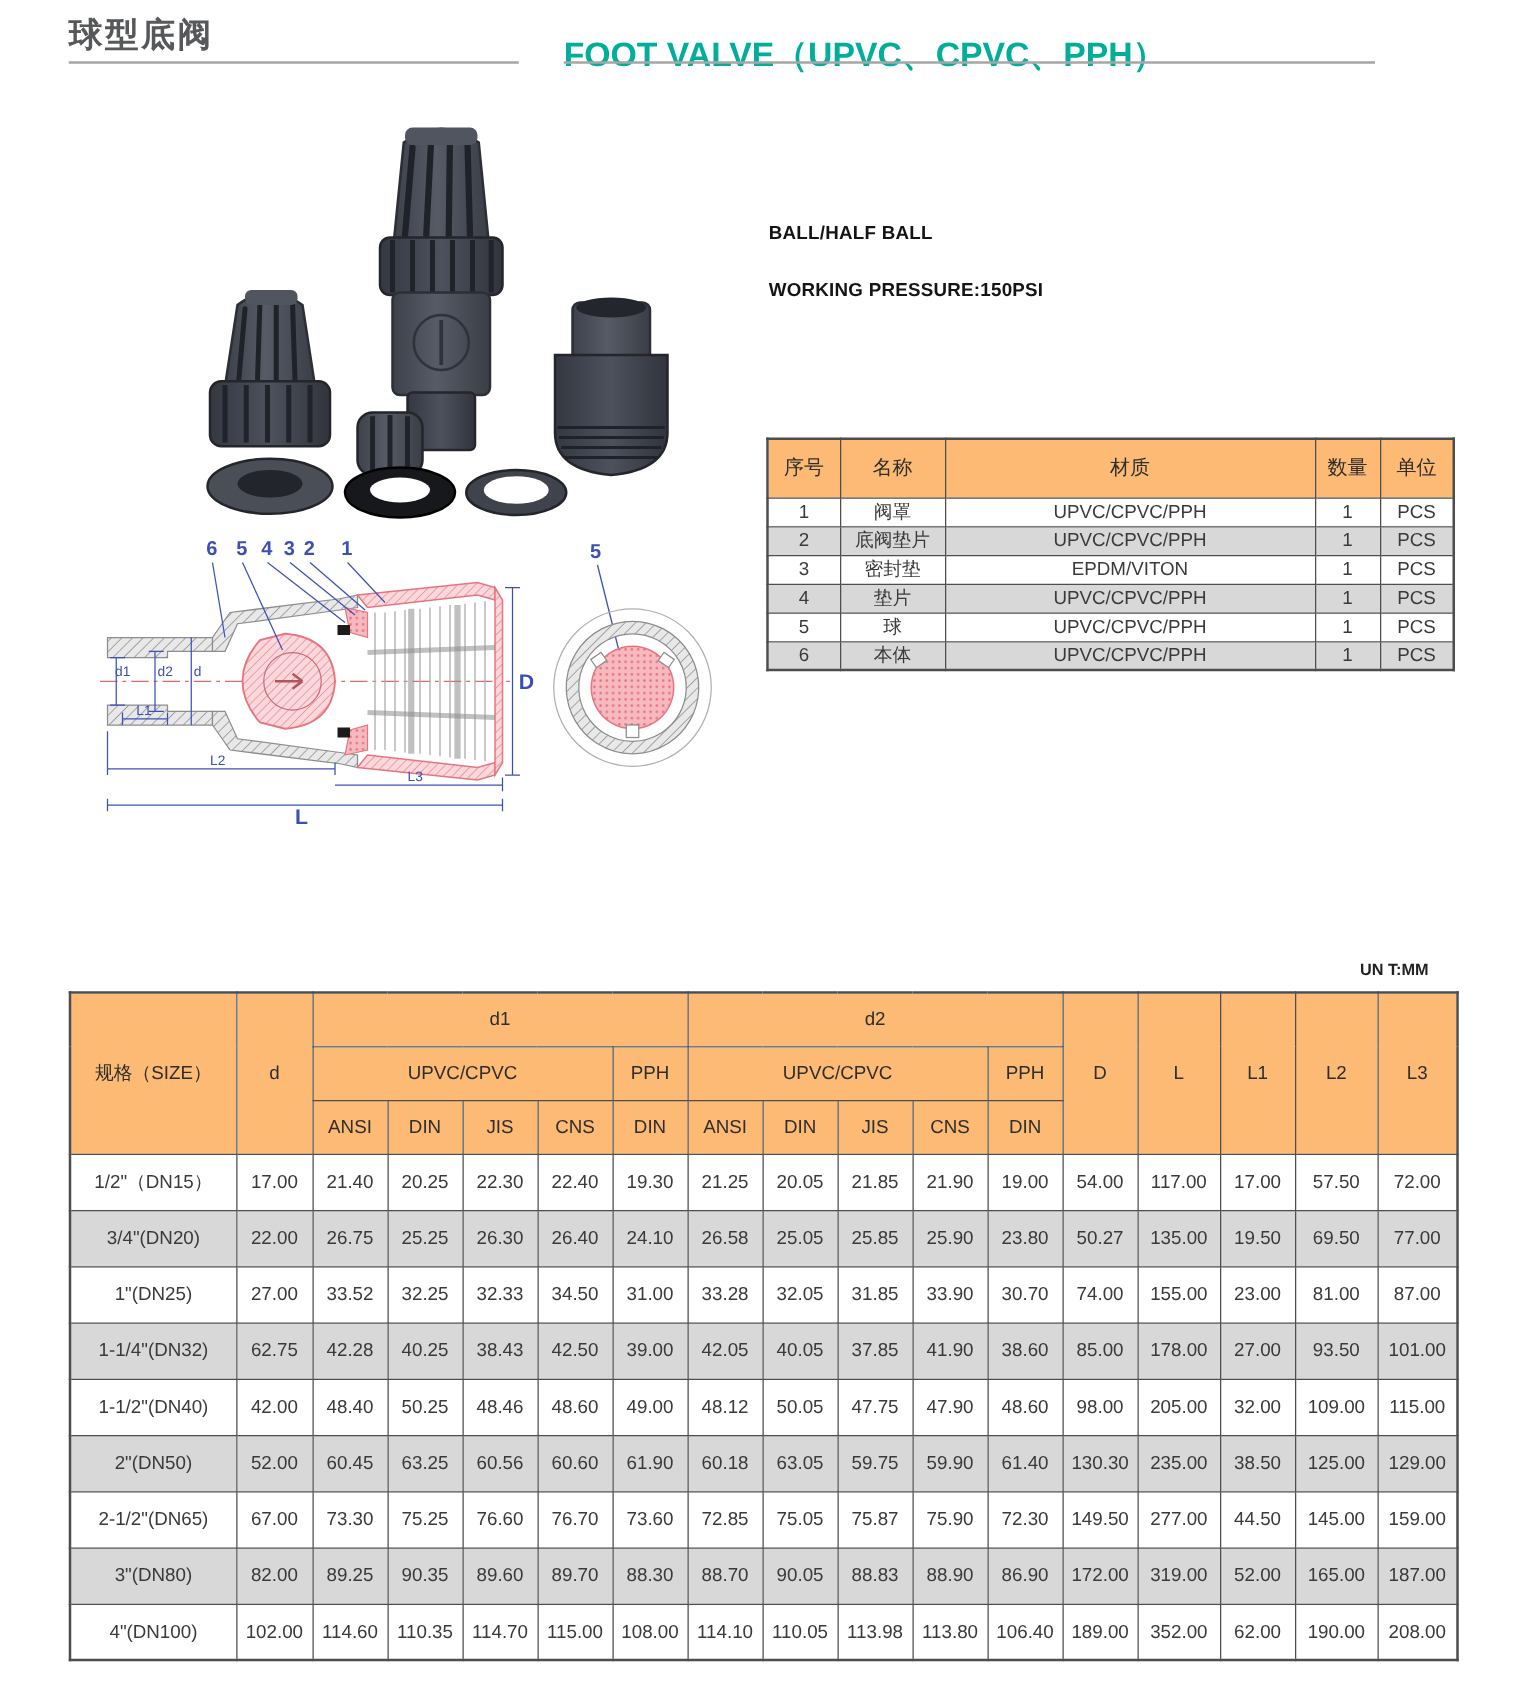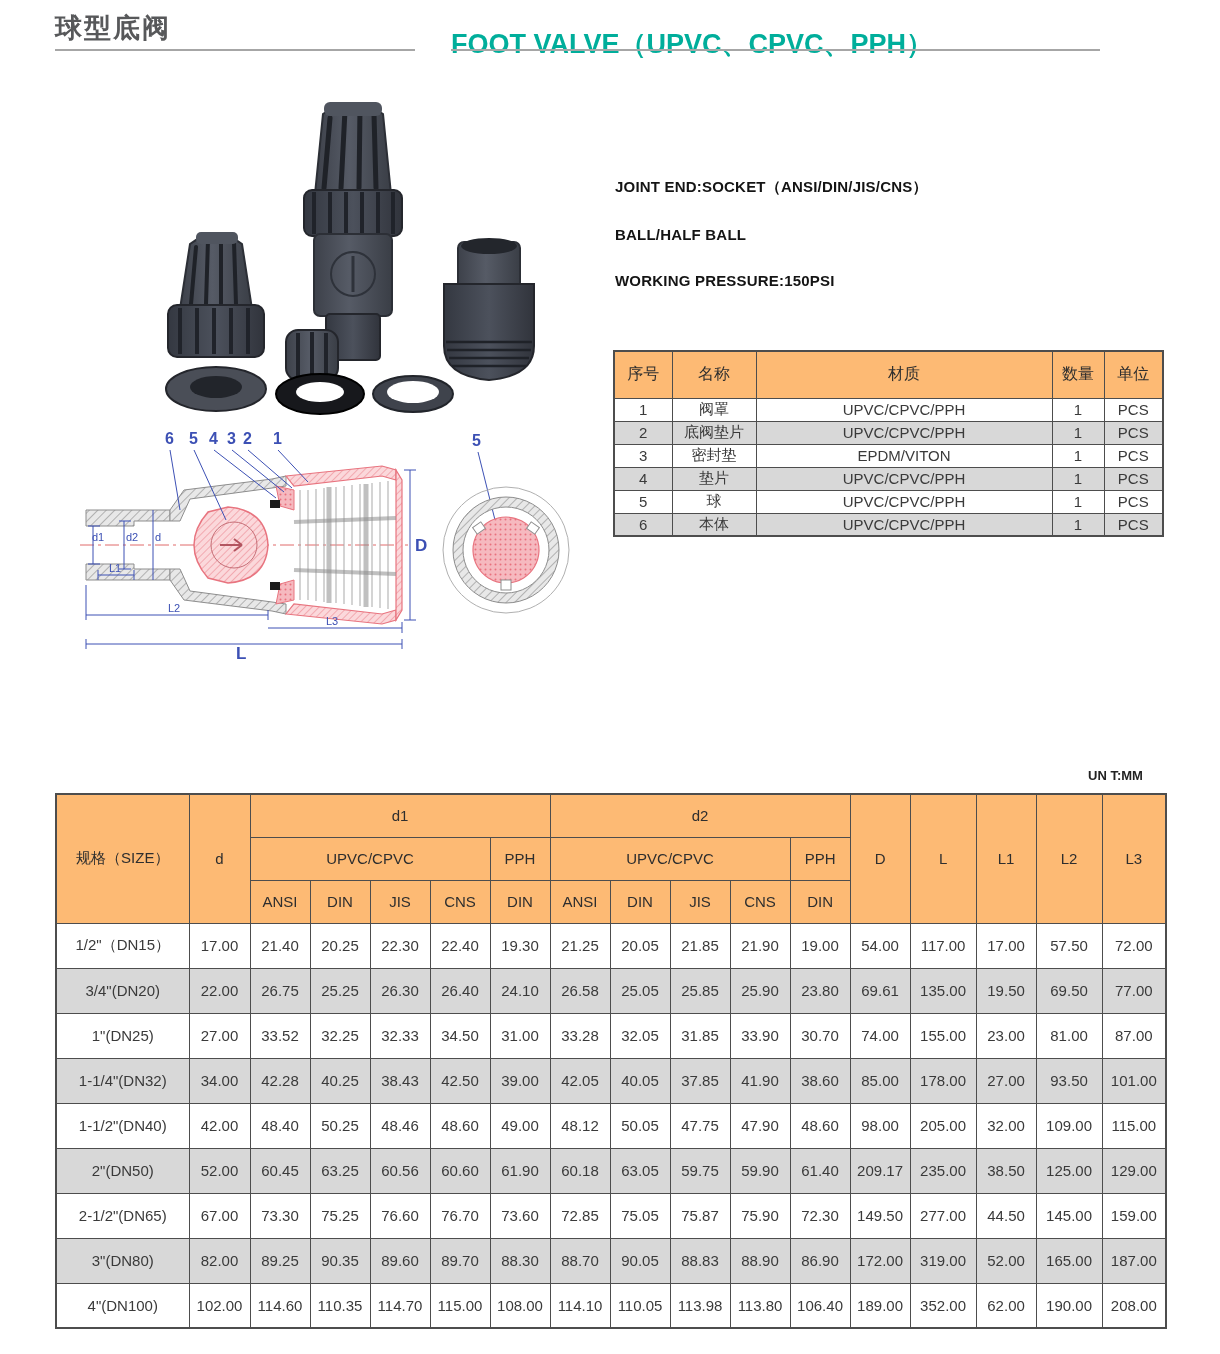--- a/index.html
+++ b/index.html
@@ -265,21 +265,20 @@
       <path d="M448,75 a53,53 0 1,0 0.001,0 Z M448,85 a43,43 0 1,1 -0.001,0 Z" fill="url(#hatchG)" fill-rule="evenodd" stroke="#8d8d8d" stroke-width="1"></path>
       <path d="M448,95 a33,33 0 1,0 0.001,0 Z" fill="url(#dotsP)" stroke="#e8747f" stroke-width="1.2"></path>
       <rect x="416" y="102" width="10" height="8" fill="#fff" stroke="#8d8d8d" transform="rotate(-35 421 106)"></rect>
       <rect x="470" y="102" width="10" height="8" fill="#fff" stroke="#8d8d8d" transform="rotate(35 475 106)"></rect>
       <rect x="443" y="158" width="10" height="10" fill="#fff" stroke="#8d8d8d"></rect>
       <text class="part-num" x="414" y="24">5</text>
     </g>
   </svg>
 
   <div class="specs">
-    <div class="spec-line">JOINT END:SOCKET（ANSI/DIN/JIS/CNS）</div>
     <div class="spec-line">BALL/HALF BALL</div>
     <div class="spec-line" style="margin-top:17px">WORKING PRESSURE:150PSI</div>
   </div>
 
   <div class="parts-table-wrap">
     <table class="parts-table">
       <colgroup>
         <col style="width:58px">
           <col style="width:84px">
           <col style="width:296px">
@@ -422,21 +421,21 @@
             <td>26.75</td>
             <td>25.25</td>
             <td>26.30</td>
             <td>26.40</td>
             <td>24.10</td>
             <td>26.58</td>
             <td>25.05</td>
             <td>25.85</td>
             <td>25.90</td>
             <td>23.80</td>
-            <td>69.61</td>
+            <td>50.27</td>
             <td>135.00</td>
             <td>19.50</td>
             <td>69.50</td>
             <td>77.00</td>
           </tr>
           <tr class="row-white">
             <td>1"(DN25)</td>
             <td>27.00</td>
             <td>33.52</td>
             <td>32.25</td>
@@ -449,21 +448,21 @@
             <td>33.90</td>
             <td>30.70</td>
             <td>74.00</td>
             <td>155.00</td>
             <td>23.00</td>
             <td>81.00</td>
             <td>87.00</td>
           </tr>
           <tr class="row-gray">
             <td>1-1/4"(DN32)</td>
-            <td>34.00</td>
+            <td>62.75</td>
             <td>42.28</td>
             <td>40.25</td>
             <td>38.43</td>
             <td>42.50</td>
             <td>39.00</td>
             <td>42.05</td>
             <td>40.05</td>
             <td>37.85</td>
             <td>41.90</td>
             <td>38.60</td>
@@ -498,21 +497,21 @@
             <td>60.45</td>
             <td>63.25</td>
             <td>60.56</td>
             <td>60.60</td>
             <td>61.90</td>
             <td>60.18</td>
             <td>63.05</td>
             <td>59.75</td>
             <td>59.90</td>
             <td>61.40</td>
-            <td>209.17</td>
+            <td>130.30</td>
             <td>235.00</td>
             <td>38.50</td>
             <td>125.00</td>
             <td>129.00</td>
           </tr>
           <tr class="row-white">
             <td>2-1/2"(DN65)</td>
             <td>67.00</td>
             <td>73.30</td>
             <td>75.25</td>

